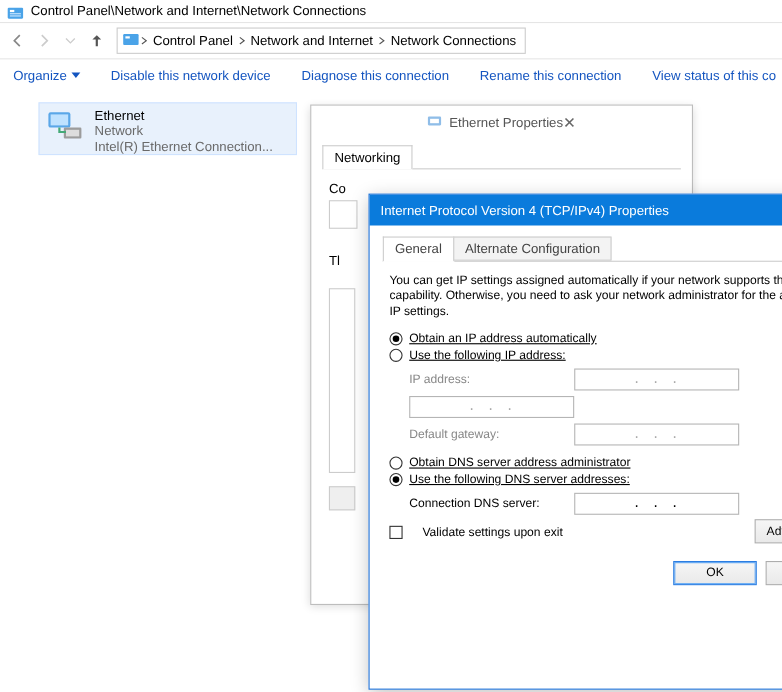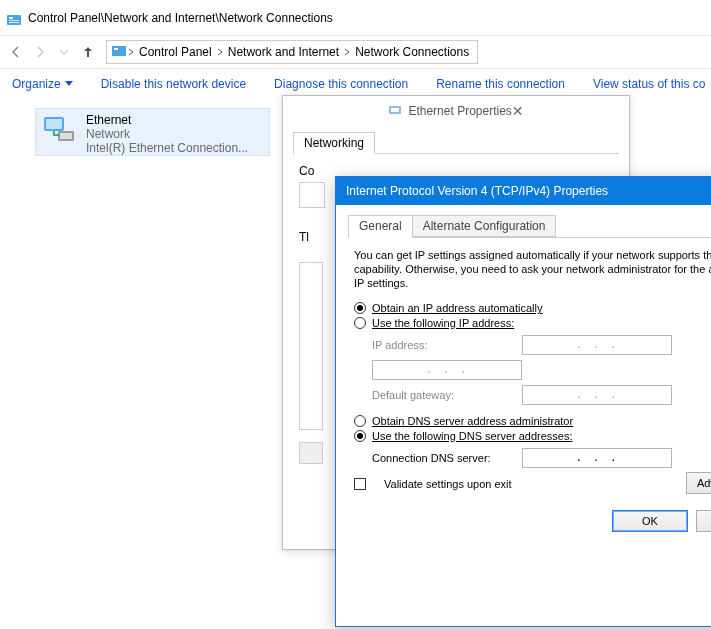--- a/index.html
+++ b/index.html
@@ -1,19 +1,19 @@
 <!DOCTYPE html>
 <html><head>
 <meta charset="utf-8">
 <style>
   * { box-sizing: border-box; font-family: "Segoe UI", Tahoma, sans-serif; }
   body { margin:0; width:711px; height:629px; background:#fff; font-size:12px; color:#000; overflow:hidden; position:relative; }
 
   
-  .titlebar { height:36px; line-height:28px; padding-left:6px; background:#fff; border-bottom:1px solid #e5e5e5; display:flex; align-items:center; }
+  .titlebar { height:21px; line-height:28px; padding-left:6px; background:#fff; border-bottom:1px solid #e5e5e5; display:flex; align-items:center; }
   .titlebar .cp-icon { width:16px; height:16px; margin-right:6px; }
 
   
   .navrow { height:32px; display:flex; align-items:center; padding:0 4px; }
   .navbtn { width:24px; height:24px; display:inline-flex; align-items:center; justify-content:center; color:#999; }
   .navbtn.enabled { color:#333; }
   .address { margin-left:6px; height:24px; border:1px solid #ccc; display:flex; align-items:center; padding:0 4px; flex:0 0 auto; }
   .address .sep svg { width:8px; height:8px; }
   .address .seg { padding:0 4px; color:#000; }
 

